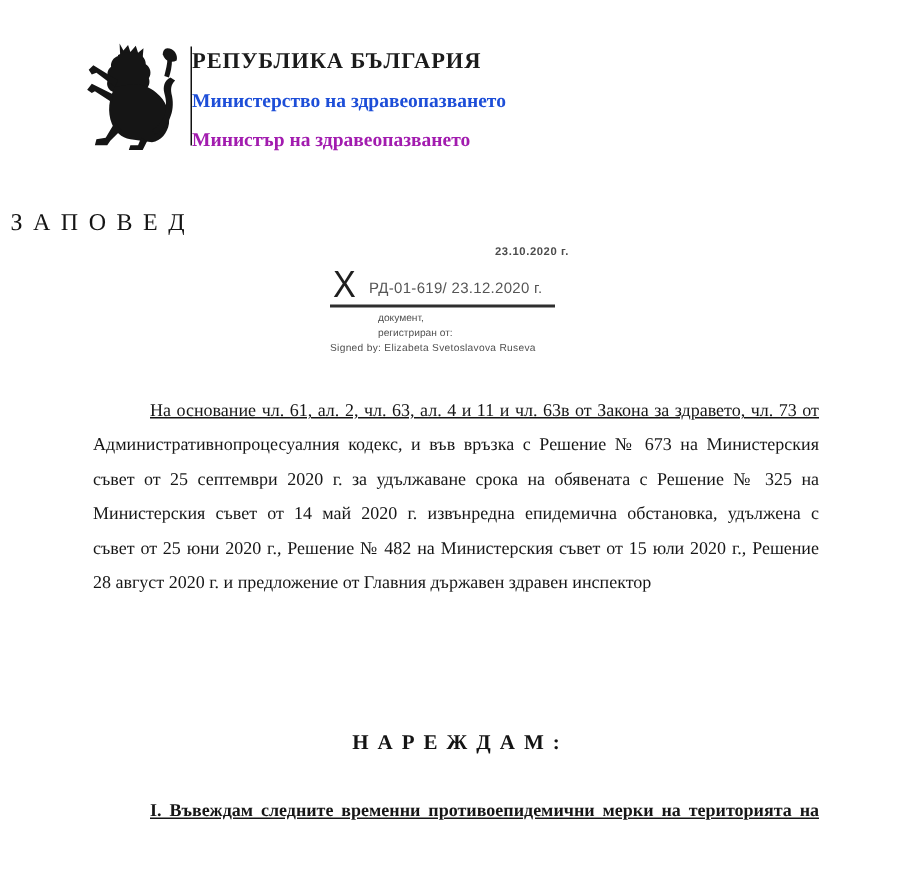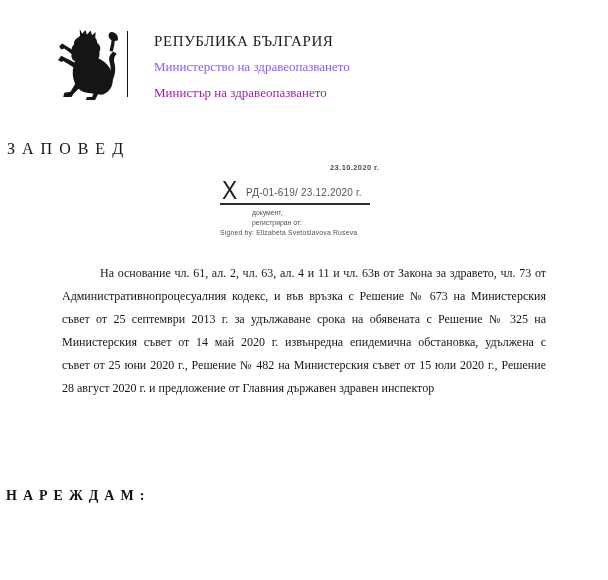--- a/index.html
+++ b/index.html
@@ -12,23 +12,23 @@
     font-family:"Liberation Serif", serif;
     color:#131313;
     overflow:hidden;
   }
 
   
   .header { position:absolute; top:28px; left:58px; display:flex; align-items:flex-start; }
   .emblem-box { width:64px; height:72px; }
   .emblem-box svg { width:100%; height:100%; fill:#151515; }
   .header-divider { width:1px; height:66px; background:#111; margin:3px 0 0 5px; }
-  .header-text { margin-left:26px; padding-top:5px; }
+  .header-text { margin-left:0; padding-top:5px;font-weight:bold; }
   .republic   { font-size:15px; letter-spacing:.6px; color:#1b1b1b; }
-  .ministry   { font-size:13px; margin-top:9px;  color:#8b5cf6; }
+  .ministry   { font-size:13px; margin-top:9px;  color:#1d4ed8; }
   .minister   { font-size:13px; margin-top:10px; color:#a21caf; }
 
   
   .doc-title {
     position:absolute; top:140px; left:0; width:100%;
     text-align:left; font-weight:normal; font-size:16px;
     letter-spacing:7px; text-indent:7px; color:#141414;
   }
   .small-date {
     position:absolute; top:163px; left:330px;
@@ -54,26 +54,26 @@
   }
   .stamp-tiny { margin-top:3px; font-size:6.8px; color:#4f4f4f; line-height:1.45; }
   .stamp-tiny .t-ind { margin-left:32px; }
   .stamp-tiny .t-sign { margin-left:0; letter-spacing:.2px; }
 
   
   .body-block { position:absolute; left:62px; width:484px; font-size:12px; color:#161616; }
   .para1 { top:262px; }
   .para2 { top:529px; }
   .line { line-height:23px; text-align:justify; text-align-last:justify; }
-  .line.first  { text-indent:38px; }
+  .line.first  { text-indent:38px;text-decoration:underline; }
   .line.last   { text-align:left; text-align-last:left; }
   .line.bold   { font-weight:bold; }
   .order-heading {
     position:absolute; top:488px; left:0; width:100%;
-    text-align:left; font-weight:bold; font-size:14px;
+    text-align:center; font-weight:bold; font-size:14px;
     letter-spacing:6px; text-indent:6px; color:#141414;
   }
 </style>
 </head>
 <body>
 
 <div class="page">
 
   <div class="header">
     <div class="emblem-box">
@@ -118,24 +118,25 @@
     <div class="stamp-tiny">
       <div class="t-ind">документ,</div>
       <div class="t-ind">регистриран от:</div>
       <div class="t-sign">Signed by: Elizabeta Svetoslavova Ruseva</div>
     </div>
   </div>
 
   <div class="body-block para1">
     <div class="line first">На основание чл. 61, ал. 2, чл. 63, ал. 4 и 11 и чл. 63в от Закона за здравето, чл. 73 от</div>
     <div class="line">Административнопроцесуалния кодекс, и във връзка с Решение № 673 на Министерския</div>
-    <div class="line">съвет от 25 септември 2013 г. за удължаване срока на обявената с Решение № 325 на</div>
+    <div class="line">съвет от 25 септември 2020 г. за удължаване срока на обявената с Решение № 325 на</div>
     <div class="line">Министерския съвет от 14 май 2020 г. извънредна епидемична обстановка, удължена с</div>
     <div class="line">съвет от 25 юни 2020 г., Решение № 482 на Министерския съвет от 15 юли 2020 г., Решение</div>
     <div class="line last">28 август 2020 г. и предложение от Главния държавен здравен инспектор</div>
   </div>
 
   <div class="order-heading">НАРЕЖДАМ:</div>
 
   <div class="body-block para2">
+    <div class="line first bold">I. Въвеждам следните временни противоепидемични мерки на територията на</div>
   </div>
 
 </div>
 
 </body></html>

